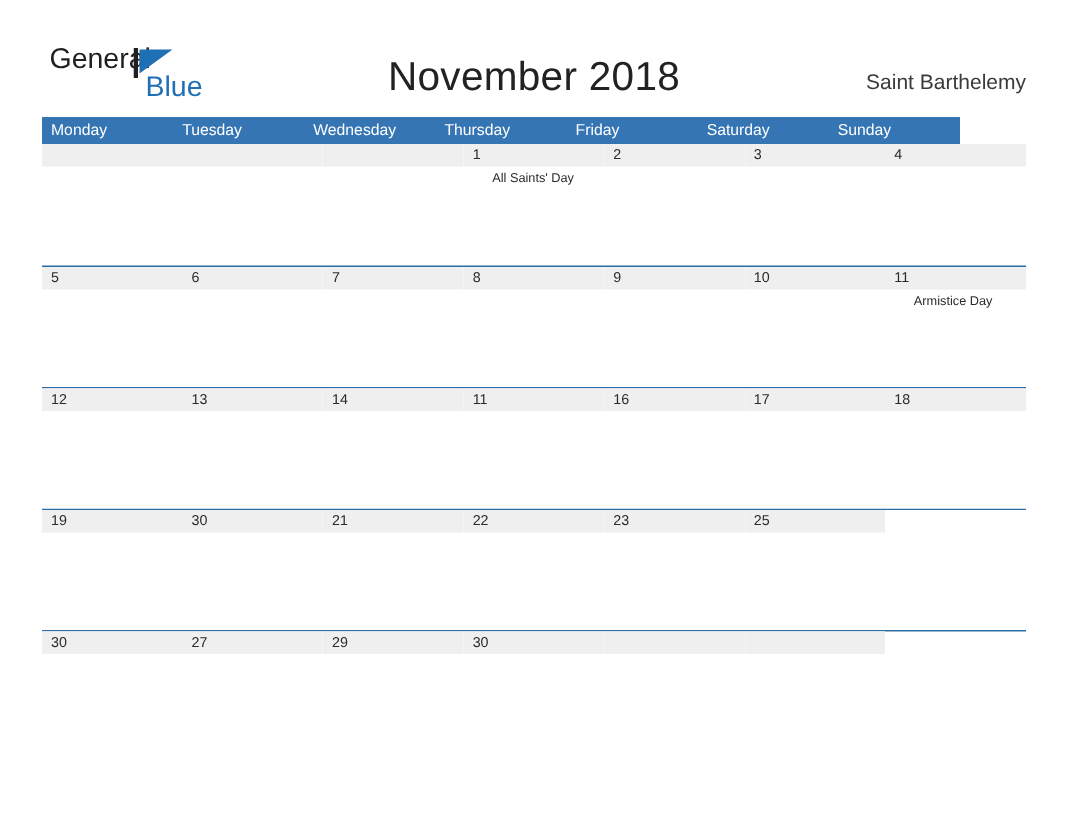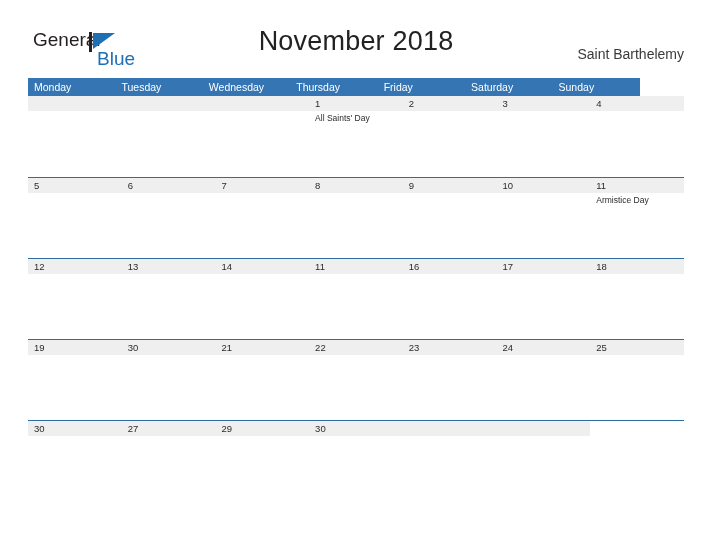--- a/index.html
+++ b/index.html
@@ -60,21 +60,21 @@
     position: absolute;
     left: 56px;
     top: 2px;
     width: 28px;
     height: 20px;
   }
 
   .month-title {
     position: absolute;
     left: 0;
-    top: 26px;
+    top: 36px;
     width: 712px;
     text-align: center;
     font-size: 27px;
     color: #222222;
     font-weight: normal;
     letter-spacing: 0.2px;
   }
 
   .location {
     position: absolute;
@@ -137,21 +137,21 @@
   .daynum {
     position: absolute;
     left: 6px;
     top: 1px;
     font-size: 9.5px;
     color: #2b2b2b;
     line-height: 13px;
   }
   .event {
     position: absolute;
-    left: 6px;
+    left: 19px;
     top: 17px;
     right: 2px;
     font-size: 8.5px;
     color: #2b2b2b;
     line-height: 11px;
     white-space: nowrap;
     overflow: hidden;
   }
 </style>
 </head>
@@ -323,25 +323,20 @@
           <span class="daynum">22</span>
           <span class="event"></span>
         </div>
       <div class="day-cell">
           <div class="datebar"></div>
           <span class="daynum">23</span>
           <span class="event"></span>
         </div>
       <div class="day-cell">
           <div class="datebar"></div>
-          <span class="daynum">24</span>
-          <span class="event"></span>
-        </div>
-      <div class="day-cell">
-          <div class="datebar"></div>
           <span class="daynum">25</span>
           <span class="event"></span>
         </div>
     </div>
 
     <div class="week-row">
       <div class="day-cell">
           <div class="datebar"></div>
           <span class="daynum">30</span>
           <span class="event"></span>

